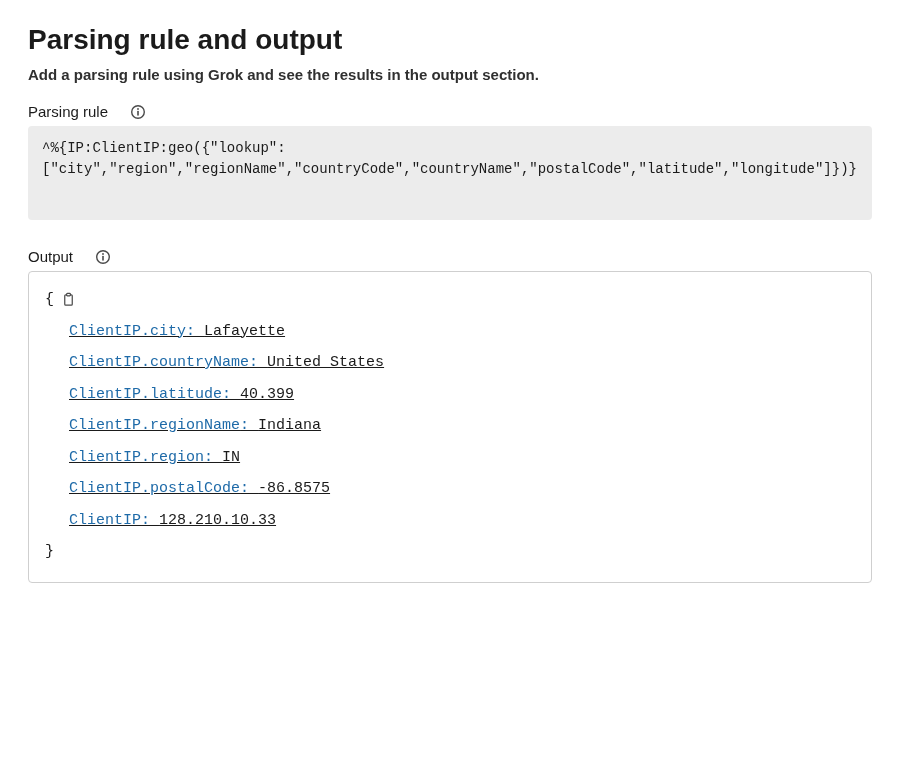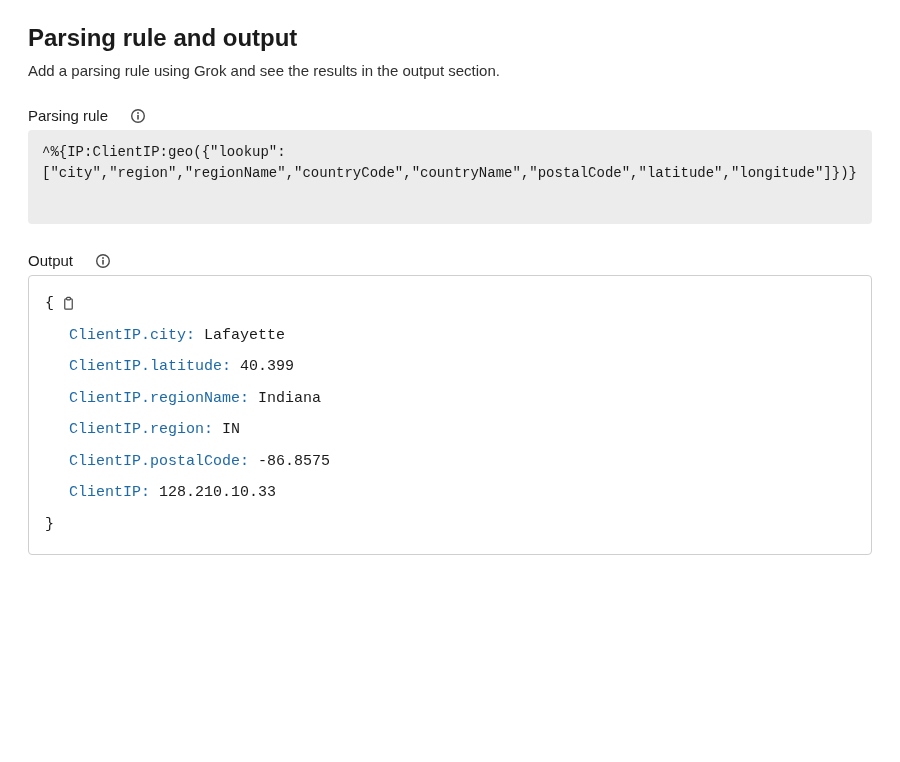--- a/index.html
+++ b/index.html
@@ -5,28 +5,29 @@
   * { box-sizing: border-box; }
   body {
     margin: 0;
     padding: 24px 28px;
     font-family: -apple-system, BlinkMacSystemFont, "Segoe UI", Helvetica, Arial, sans-serif;
     color: #1b1b1b;
     background: #fff;
     width: 900px;
   }
   h1.page-title {
-    font-size: 24px;
+    font-size: 28px;
     font-weight: 700;
     margin: 0 0 10px 0;
   }
   p.page-desc {
     font-size: 15px;
     color: #303030;
-    margin: 0 0 28px 0;
+    margin: 0 0 20px 0;
+    font-weight: bold;
   }
   .section-label {
     font-size: 15px;
     color: #1b1b1b;
     margin-bottom: 6px;
     display: flex;
     align-items: center;
     gap: 22px;
   }
   .info-icon {
@@ -67,20 +68,21 @@
   .copy-icon {
     width: 16px;
     height: 16px;
     display: inline-flex;
     align-items: center;
     justify-content: center;
     cursor: pointer;
   }
   .kv-row {
     padding-left: 24px;
+    text-decoration: underline;
   }
   .kv-key { color: #1e6aa8; }
   .kv-colon { color:#1e6aa8; }
   .kv-val { color:#1b1b1b; }
 </style>
 </head>
 <body>
 
 <h1 class="page-title">Parsing rule and output</h1>
 <p class="page-desc">Add a parsing rule using Grok and see the results in the output section.</p>
@@ -114,20 +116,21 @@
     <span class="output-brace">{</span>
     <span class="copy-icon">
       <svg width="15" height="15" viewBox="0 0 16 16" fill="none">
         <rect x="4" y="3" width="8" height="11" rx="1" stroke="#4a4a4a" stroke-width="1.3"></rect>
         <rect x="6" y="1.5" width="4" height="2.6" rx="0.8" stroke="#4a4a4a" stroke-width="1.3" fill="#fff"></rect>
       </svg>
     </span>
   </div>
   <div id="output-entries">
       <div class="kv-row"><span class="kv-key">ClientIP.city</span><span class="kv-colon">: </span><span class="kv-val">Lafayette</span></div>
+      <div class="kv-row"><span class="kv-key">ClientIP.countryName</span><span class="kv-colon">: </span><span class="kv-val">United States</span></div>
       <div class="kv-row"><span class="kv-key">ClientIP.latitude</span><span class="kv-colon">: </span><span class="kv-val">40.399</span></div>
       <div class="kv-row"><span class="kv-key">ClientIP.regionName</span><span class="kv-colon">: </span><span class="kv-val">Indiana</span></div>
       <div class="kv-row"><span class="kv-key">ClientIP.region</span><span class="kv-colon">: </span><span class="kv-val">IN</span></div>
       <div class="kv-row"><span class="kv-key">ClientIP.postalCode</span><span class="kv-colon">: </span><span class="kv-val">-86.8575</span></div>
       <div class="kv-row"><span class="kv-key">ClientIP</span><span class="kv-colon">: </span><span class="kv-val">128.210.10.33</span></div>
     </div>
   <div class="output-brace">}</div>
 </div>
 
 </body></html>

